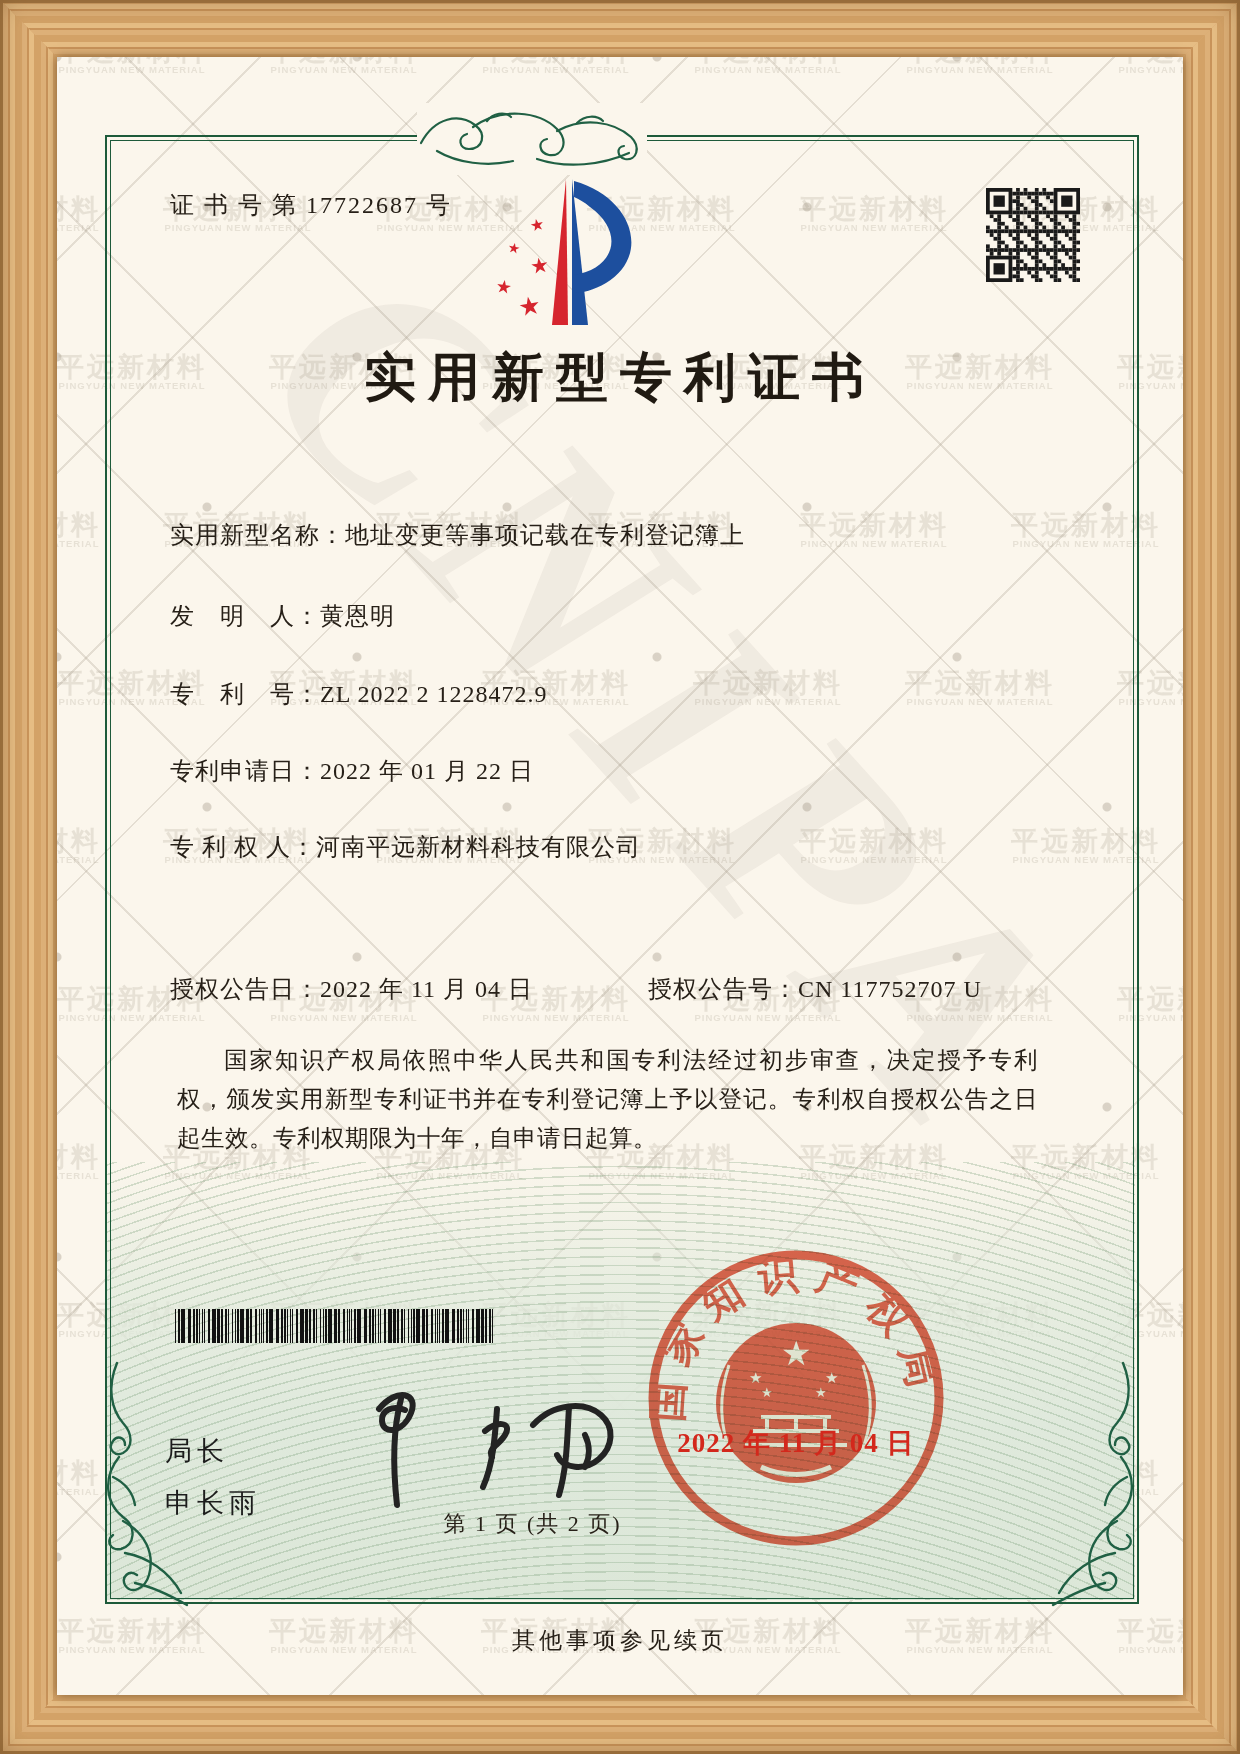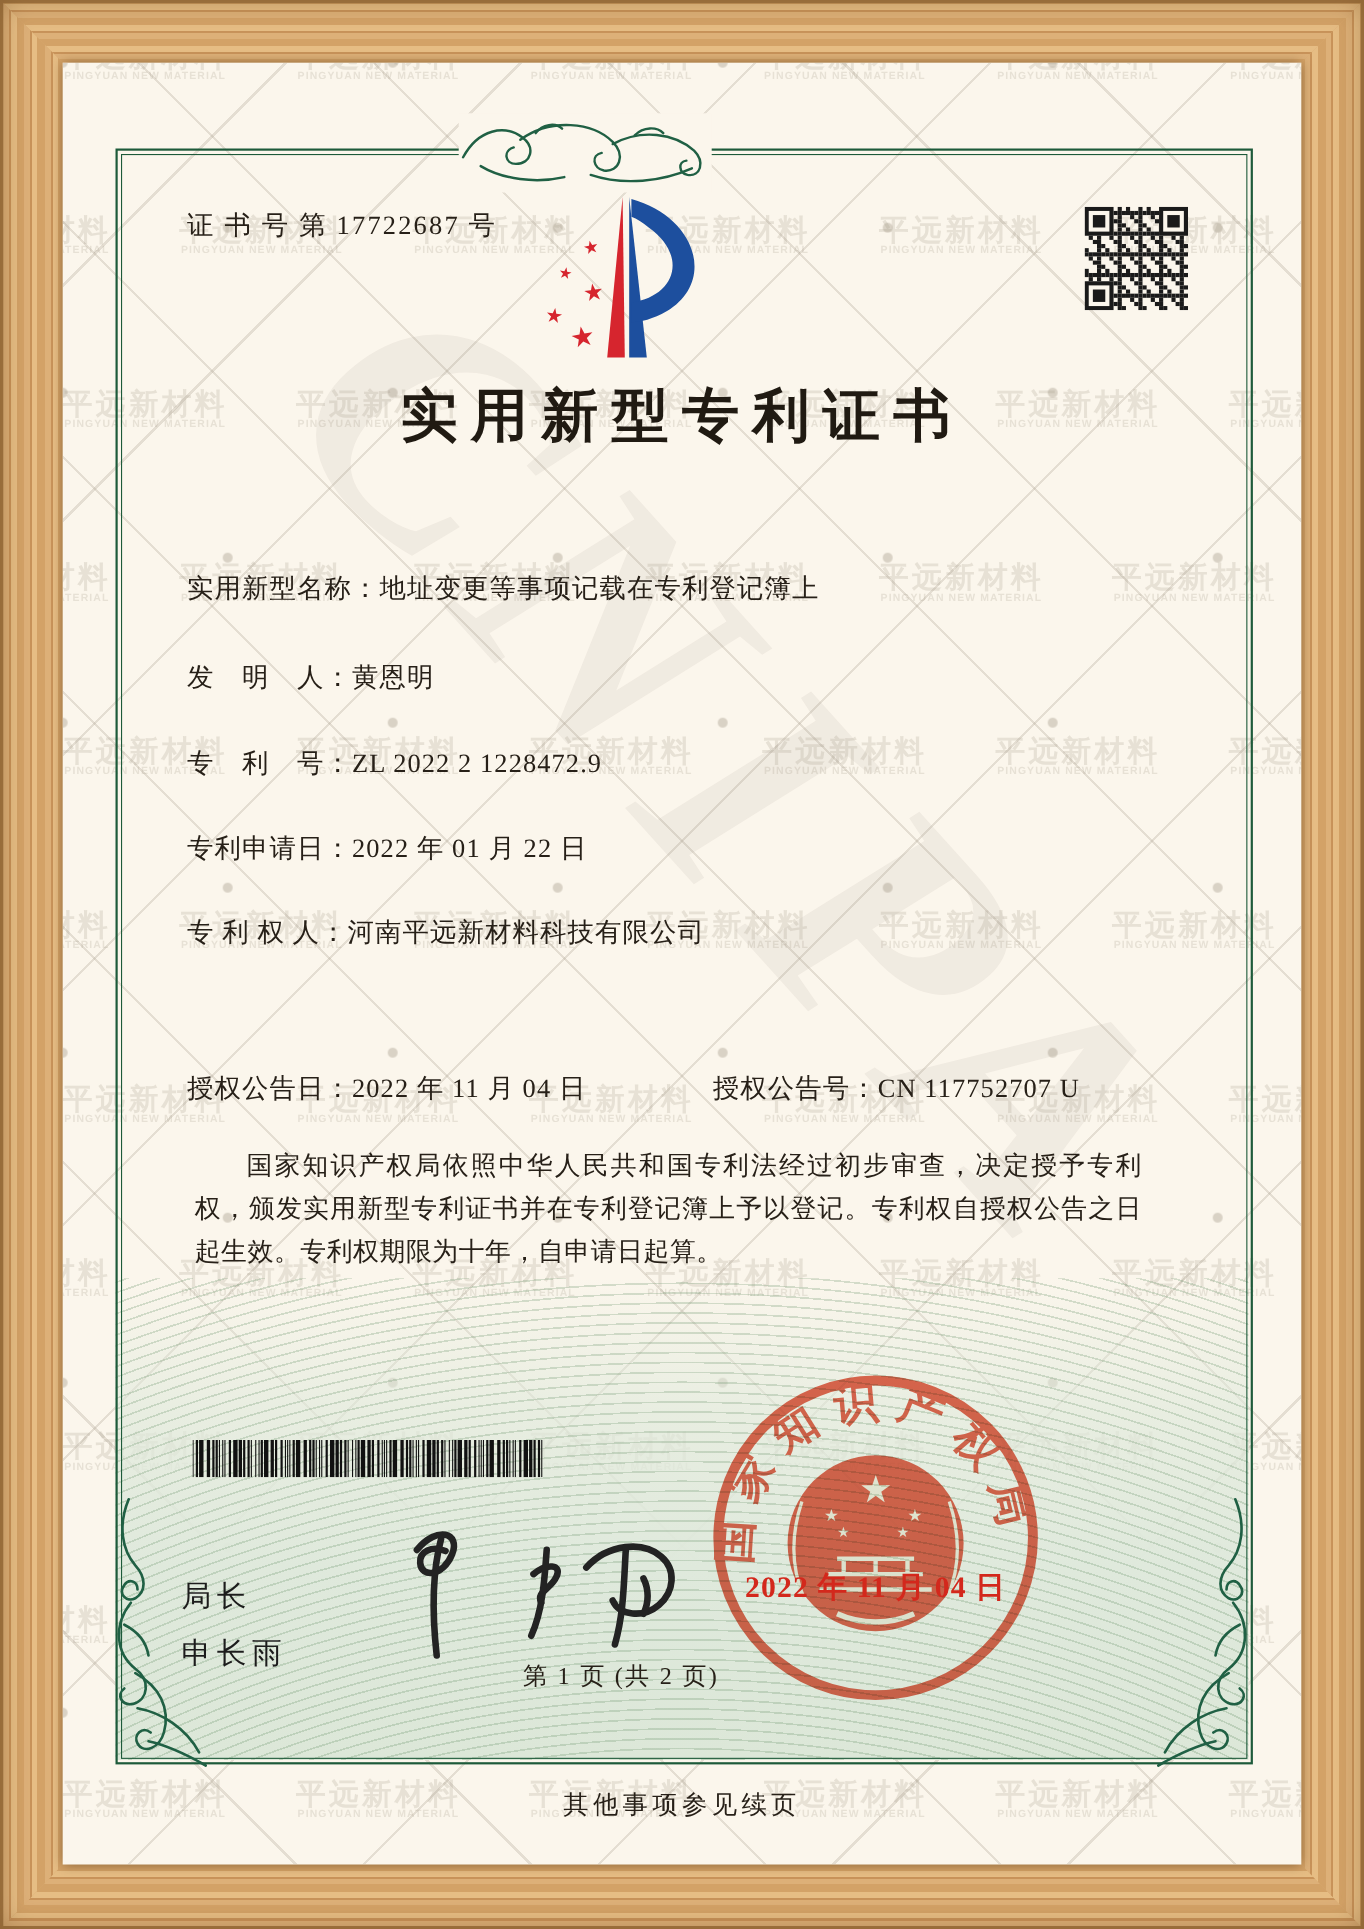--- a/index.html
+++ b/index.html
@@ -70,21 +70,21 @@
   .officer{position:absolute;left:108px;font-family:"Liberation Sans","DejaVu Sans",sans-serif;
      font-size:27px;letter-spacing:5px;color:#1c1c1c;}
   .officer-title{top:1376px;}
   .officer-name{top:1428px;}
   .sig{position:absolute;left:300px;top:1318px;width:290px;height:160px;}
   
   .seal{position:absolute;left:586px;top:1188px;width:306px;height:306px;opacity:.9;mix-blend-mode:multiply;}
   .seal-date{position:absolute;left:586px;top:1368px;width:306px;text-align:center;
      font-size:27px;color:#d3281c;letter-spacing:1px;font-weight:bold;white-space:nowrap;}
   
-  .page-no{position:absolute;left:64px;top:1452px;width:887px;text-align:center;font-size:22px;letter-spacing:2px;}
+  .page-no{position:absolute;left:32px;top:1452px;width:887px;text-align:center;font-size:22px;letter-spacing:2px;}
   .cont-note{position:absolute;left:0;top:1568px;width:1126px;text-align:center;font-size:23px;letter-spacing:4px;}
   .layer{position:absolute;inset:0;}
 </style>
 </head>
 <body>
 
 <div id="canvas">
 
   <div class="wood grain-h wood-top"></div>
   <div class="wood grain-h wood-bottom"></div>

